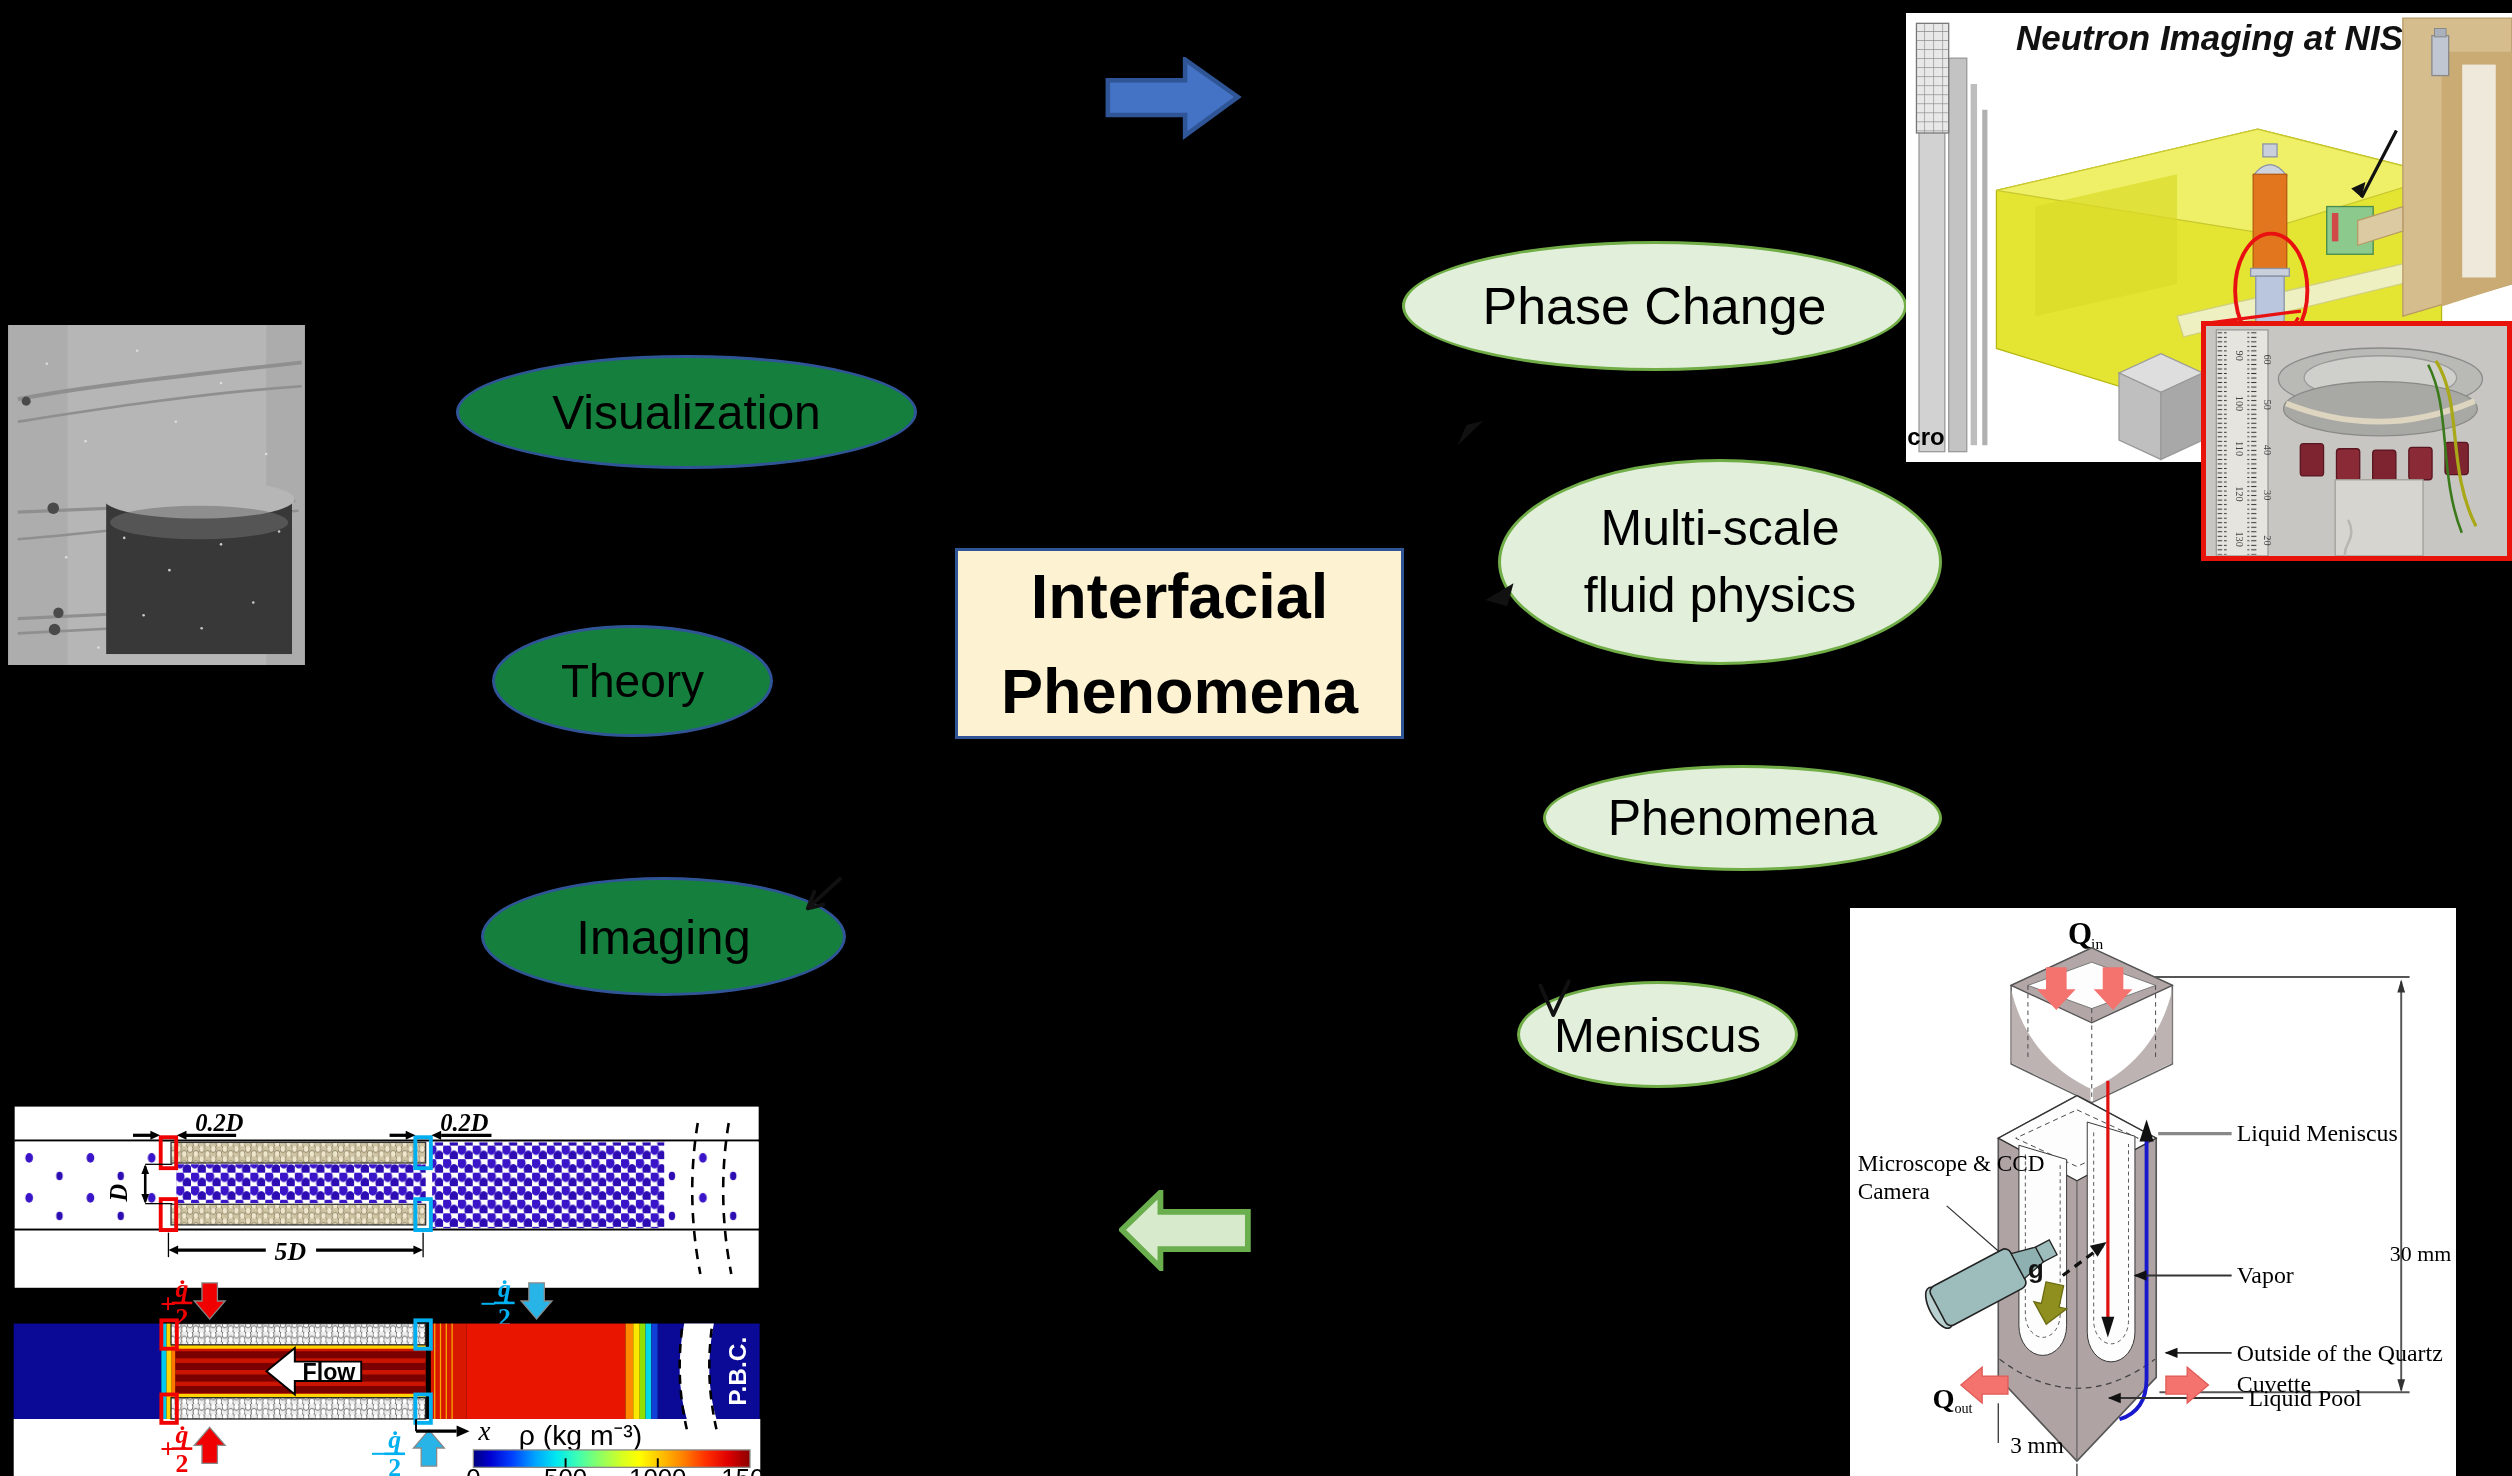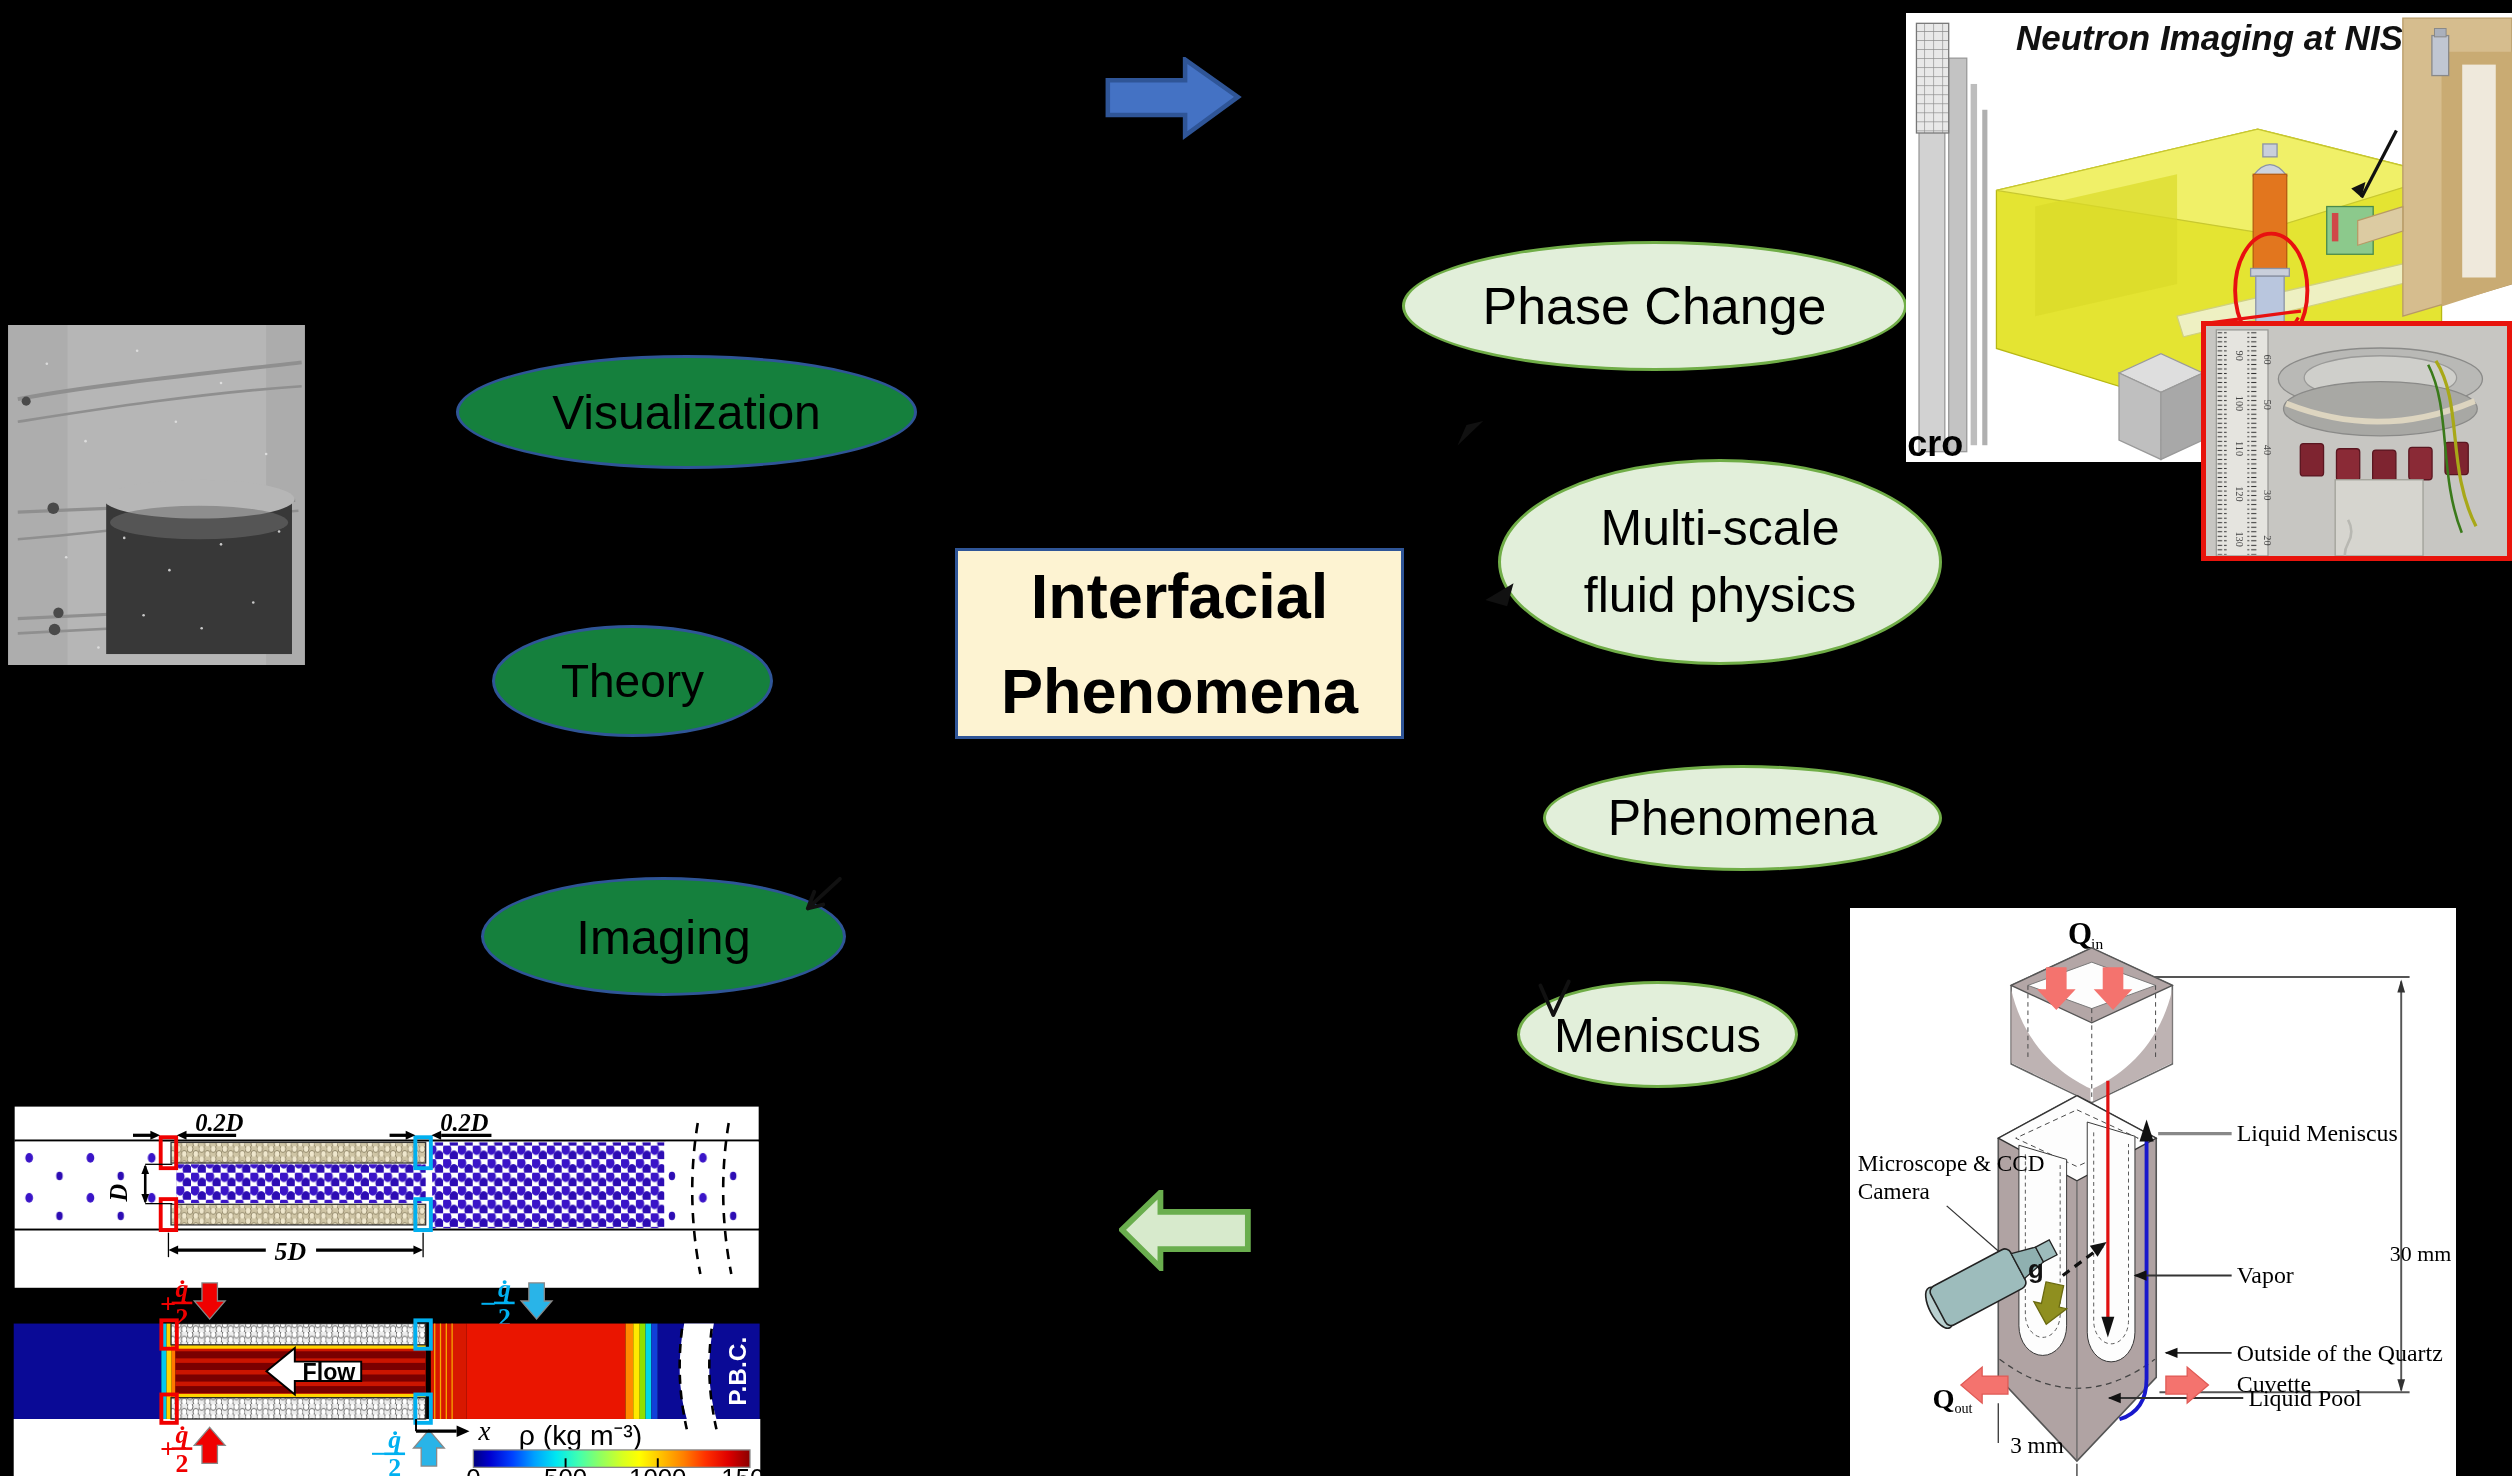--- a/index.html
+++ b/index.html
@@ -9,21 +9,21 @@
   .ellipse{display:flex;align-items:center;justify-content:center;border-radius:50%;
            text-align:center;font-weight:normal;color:#000;box-sizing:border-box;}
   .blue-e{background:#15803d;border:3.2px solid #2f5597;}
   .green-e{background:#e2efda;border:3.9px solid #70ad47;}
   .center-box{background:#fdf3d2;border:3.9px solid #2f5597;display:flex;align-items:center;
               justify-content:center;text-align:center;font-weight:bold;color:#000;
               font-size:63px;line-height:1.5;box-sizing:border-box;}
   .white-panel{background:#ffffff;}
   .neutron-title{font-style:italic;font-weight:600;font-size:35px;color:#111;
                  white-space:nowrap;}
-  .corner-label{font-weight:bold;font-size:36px;color:#000;}
+  .corner-label{font-weight:bold;font-size:24px;color:#000;}
   .inset{border:5.2px solid #e8140c;background:#c7c6c2;overflow:hidden;z-index:6;}
   svg text{user-select:none;}
   .serif{font-family:"Liberation Serif",serif;}
 </style>
 </head>
 <body>
 
 <div id="stage">
 
   <svg class="abs" style="left:1105px;top:57px;" width="137" height="85" viewBox="0 0 212 132">

